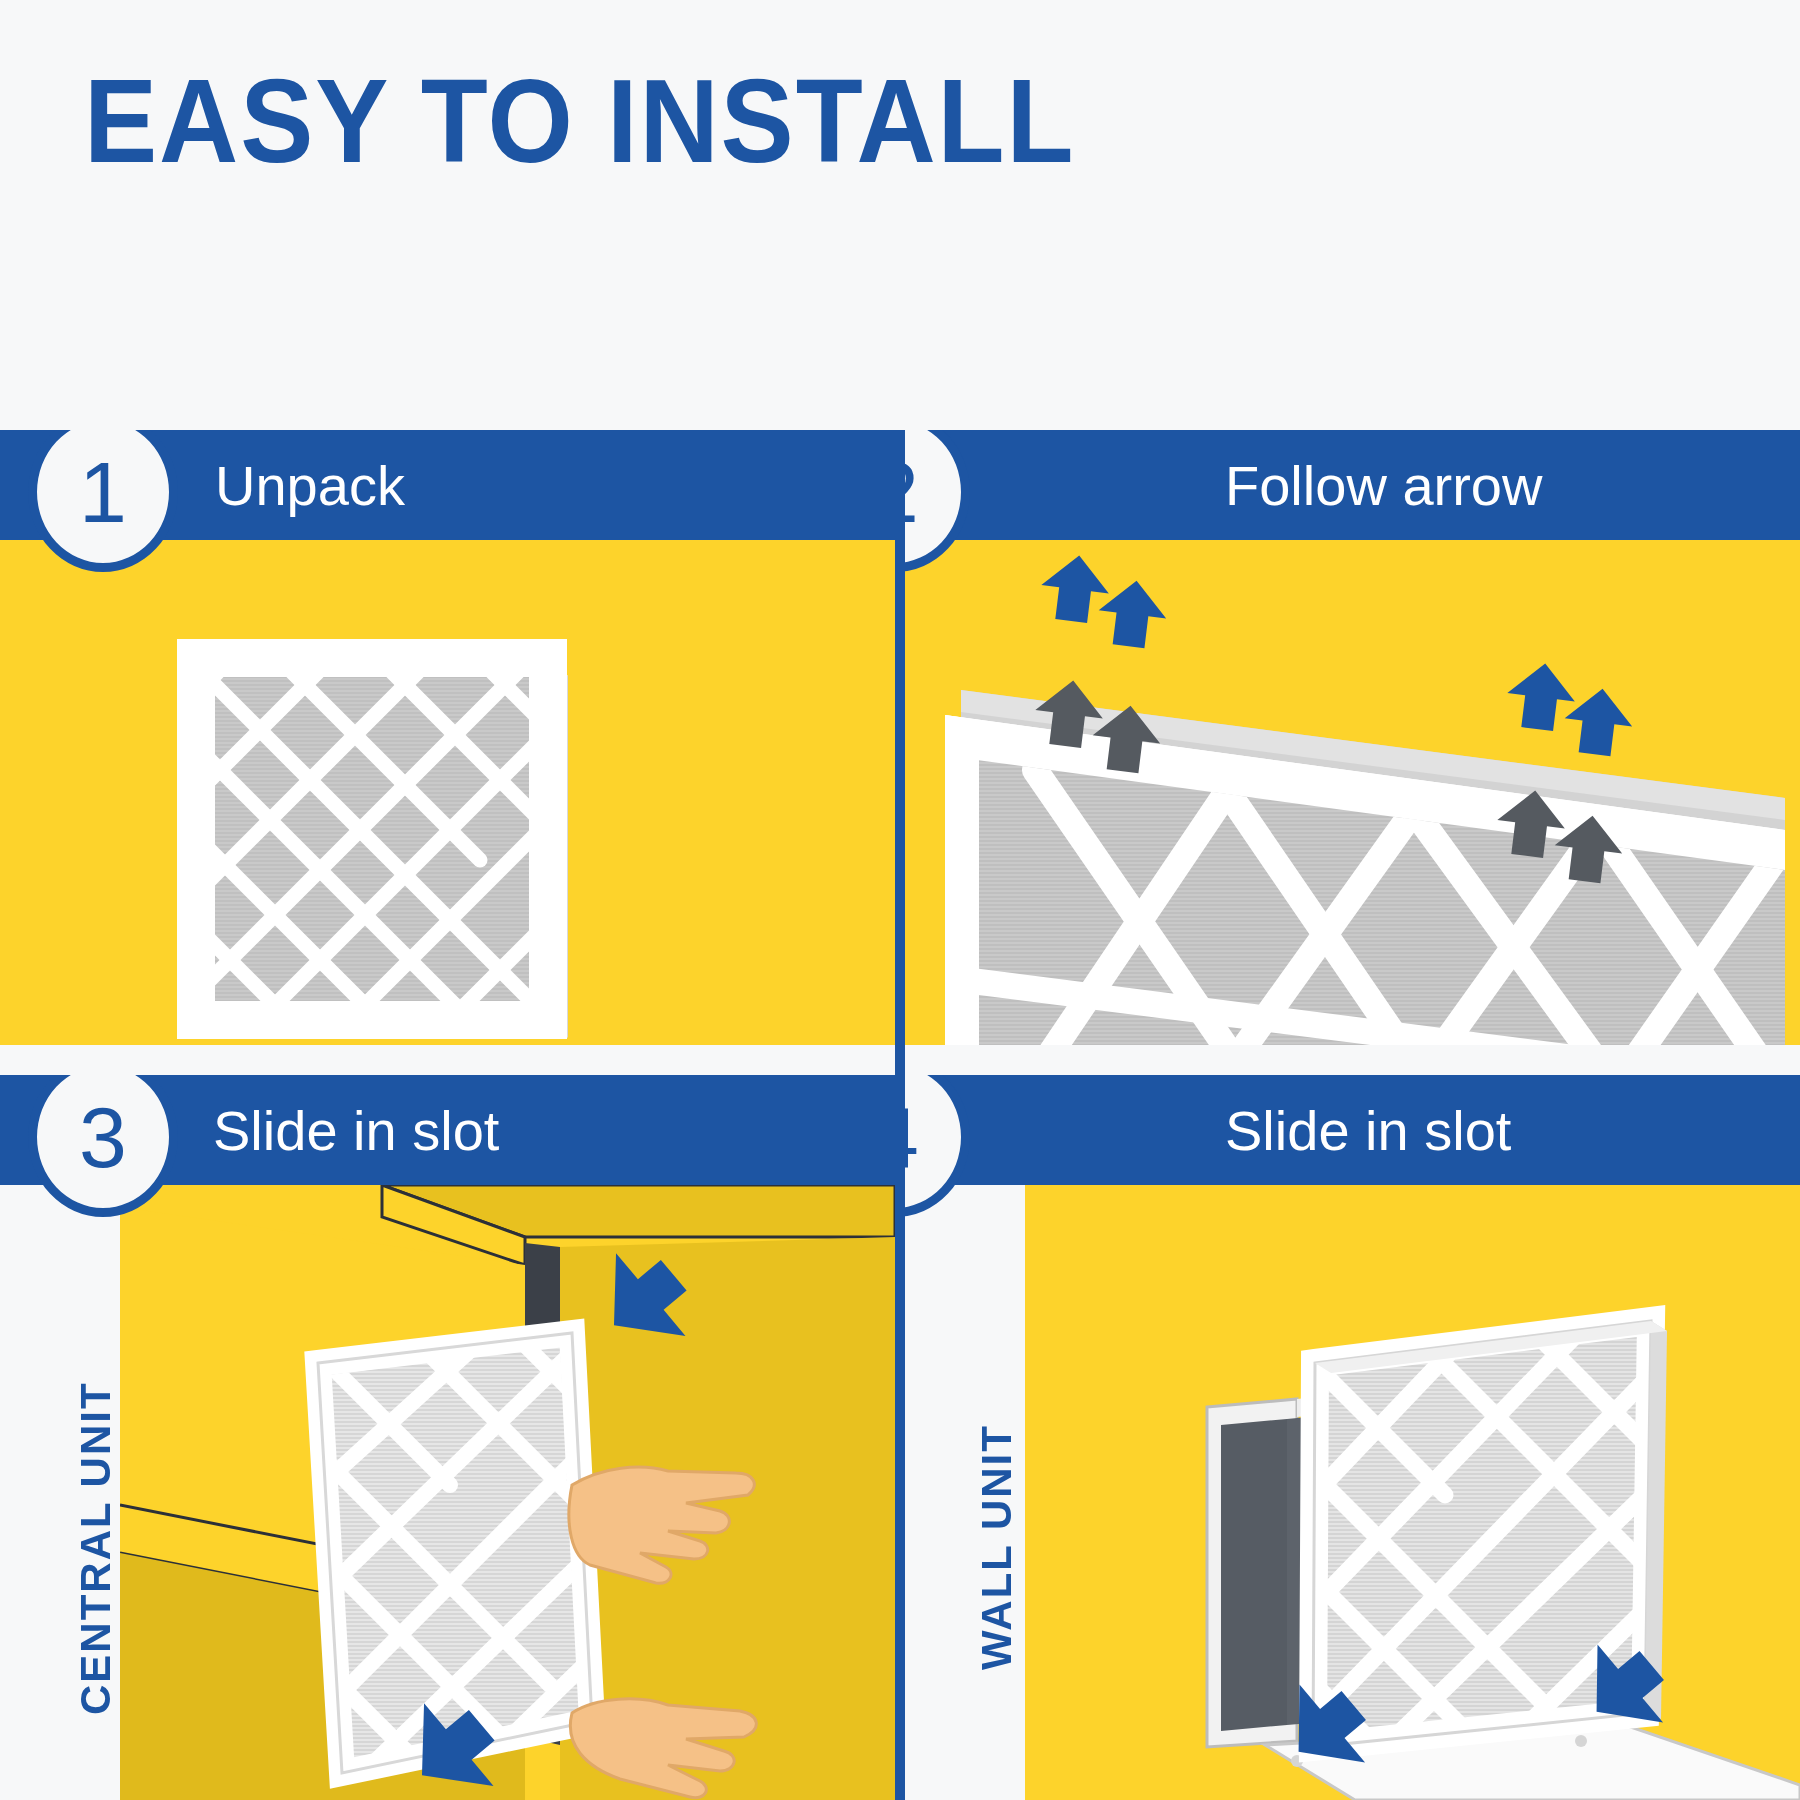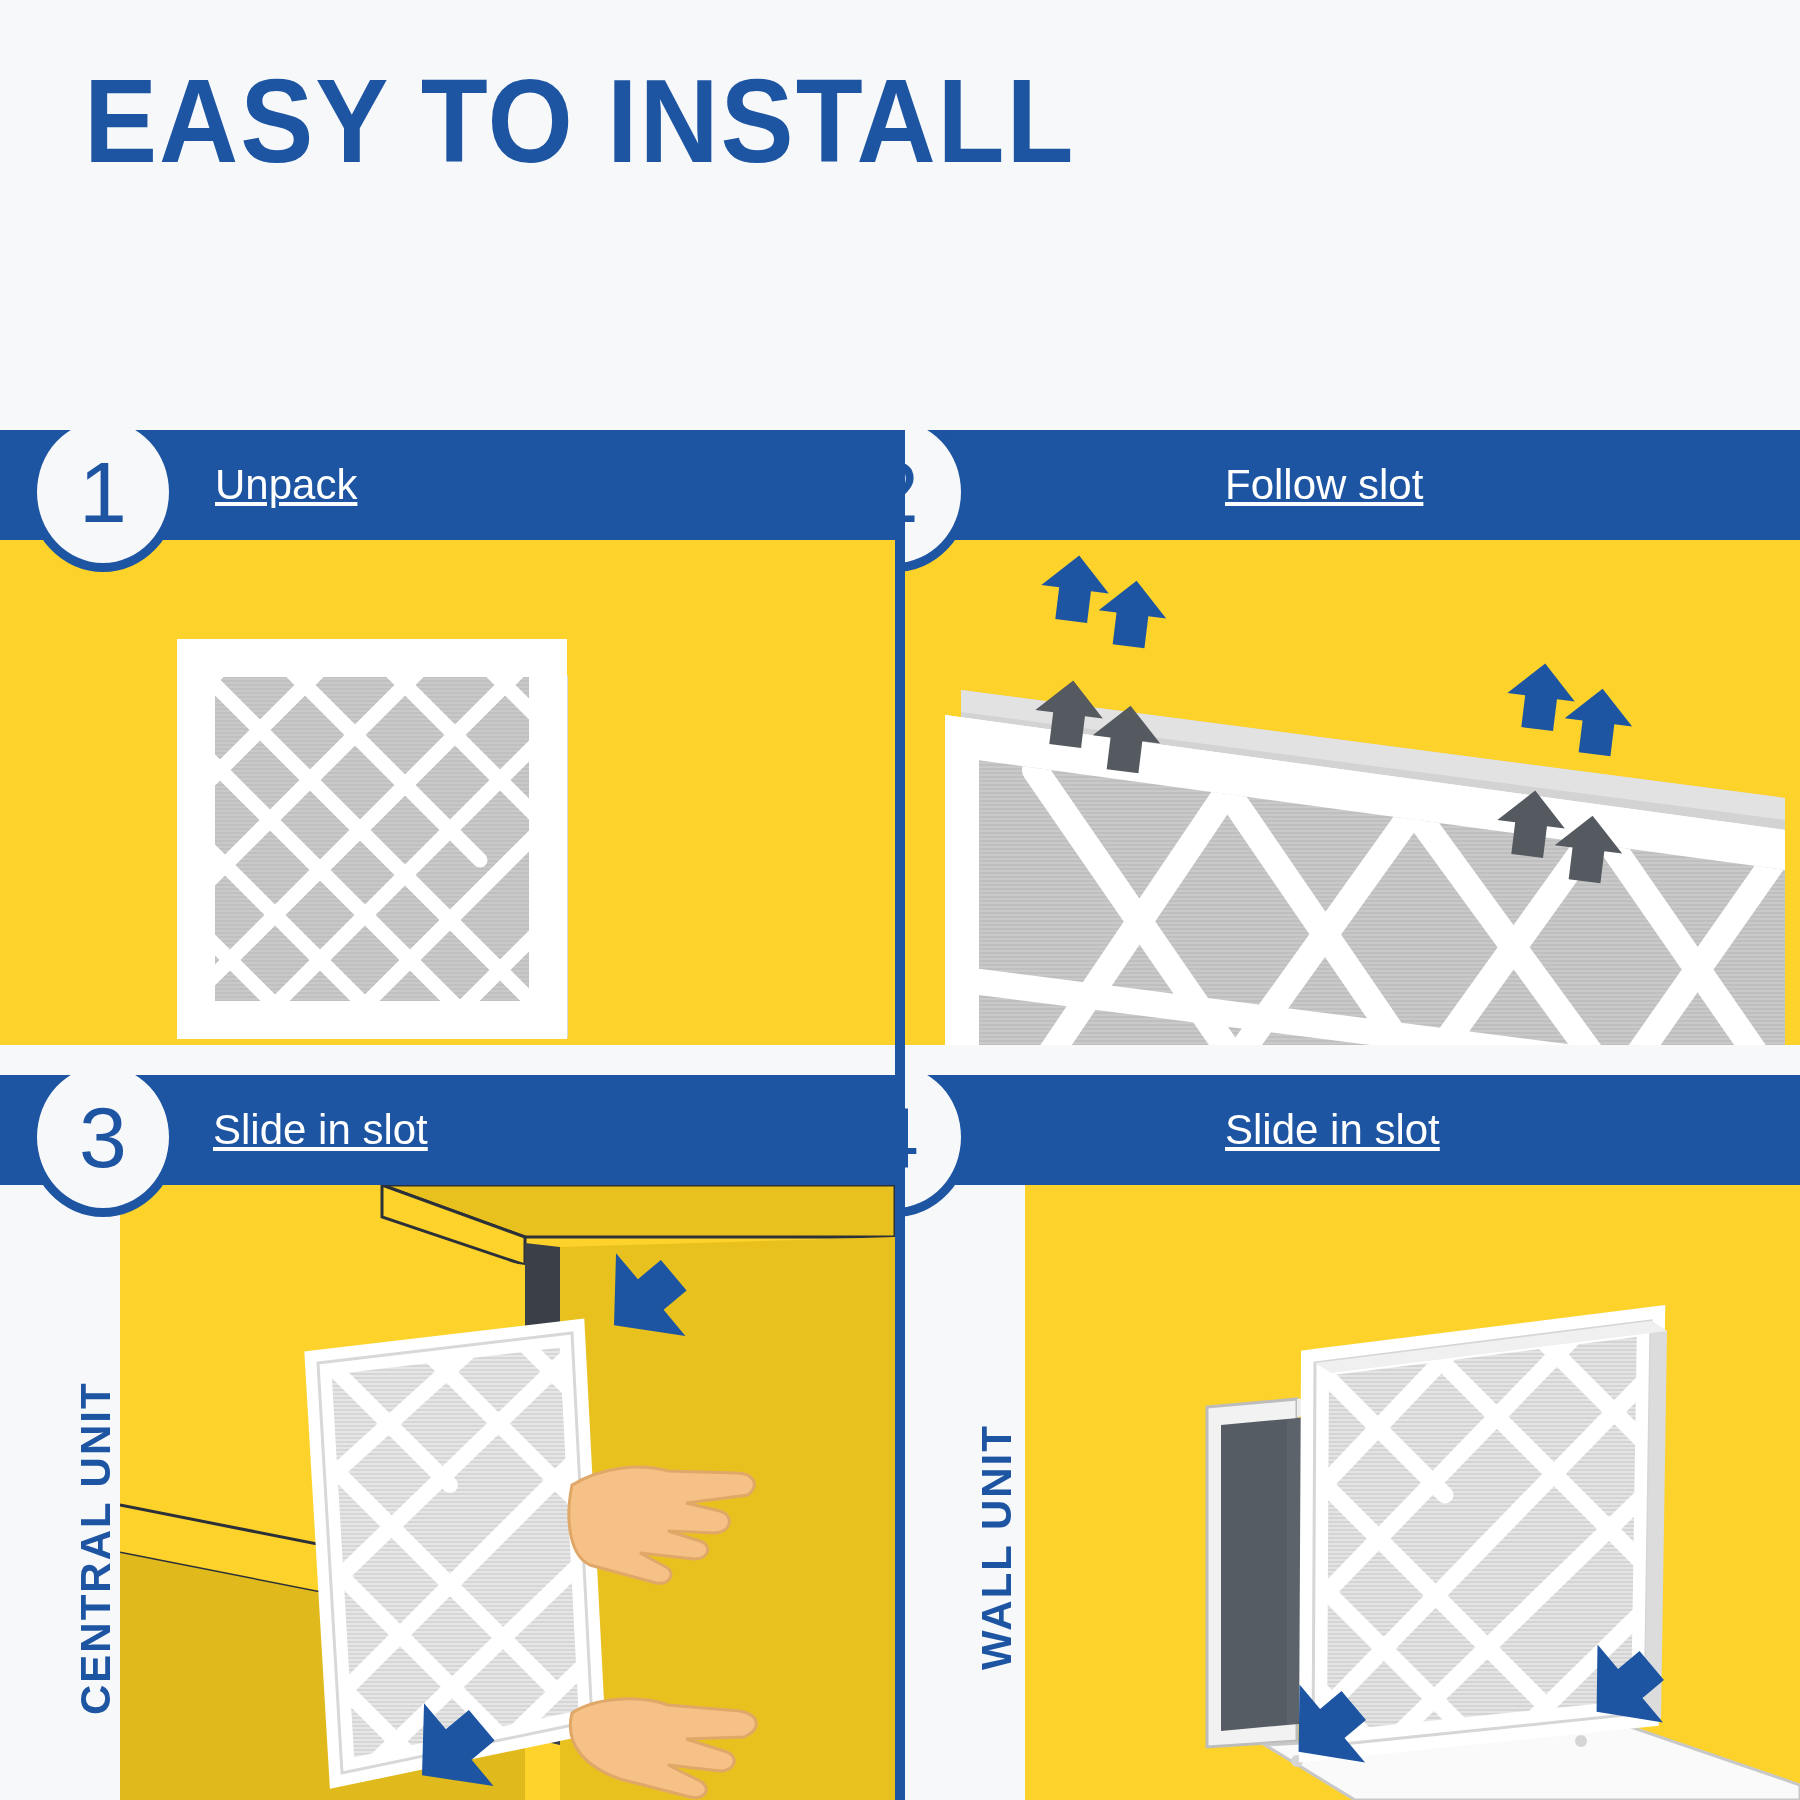--- a/index.html
+++ b/index.html
@@ -36,24 +36,23 @@
 
   .step-bar {
     position:absolute; left:0; top:0;
     height:110px;
     background:#1d55a3;
     color:#ffffff;
     display:flex;
     align-items:center;
   }
   .step-bar .step-label {
-    font-size:42px;
+    font-size:56px;
     font-weight:normal;
     white-space:nowrap;
-    text-decoration:underline;
   }
 
   
   #panel-1 .step-bar { width:100%; }
   #panel-2 .step-bar { left:-120px; width:calc(100% + 120px); }
   #panel-3 .step-bar { left:-70px; width:calc(100% + 70px); }
   #panel-4 .step-bar { left:-120px; width:calc(100% + 120px); }
 
   #panel-1 .step-label { margin-left:215px; }
   #panel-2 .step-label { margin-left:440px; }
@@ -220,21 +219,21 @@
         <path d="M100,128 L100,96 L82,96 L116,62 L150,96 L132,96 L132,128 Z"></path>
       </g>
 
       <g fill="#1d55a3" transform="translate(590,73) rotate(7)">
         <path d="M40,110 L40,78 L22,78 L56,44 L90,78 L72,78 L72,110 Z"></path>
         <path d="M100,128 L100,96 L82,96 L116,62 L150,96 L132,96 L132,128 Z"></path>
       </g>
     </svg>
   </div>
   <div class="step-bar">
-    <span class="step-label">Follow slot</span>
+    <span class="step-label">Follow arrow</span>
   </div>
   <div class="step-circle">
     <span>2</span>
   </div>
 </div>
 
 <div class="panel" id="panel-3">
   <div class="panel-art">
     <svg class="art" viewBox="0 0 775 615" preserveAspectRatio="none">
       <defs>

